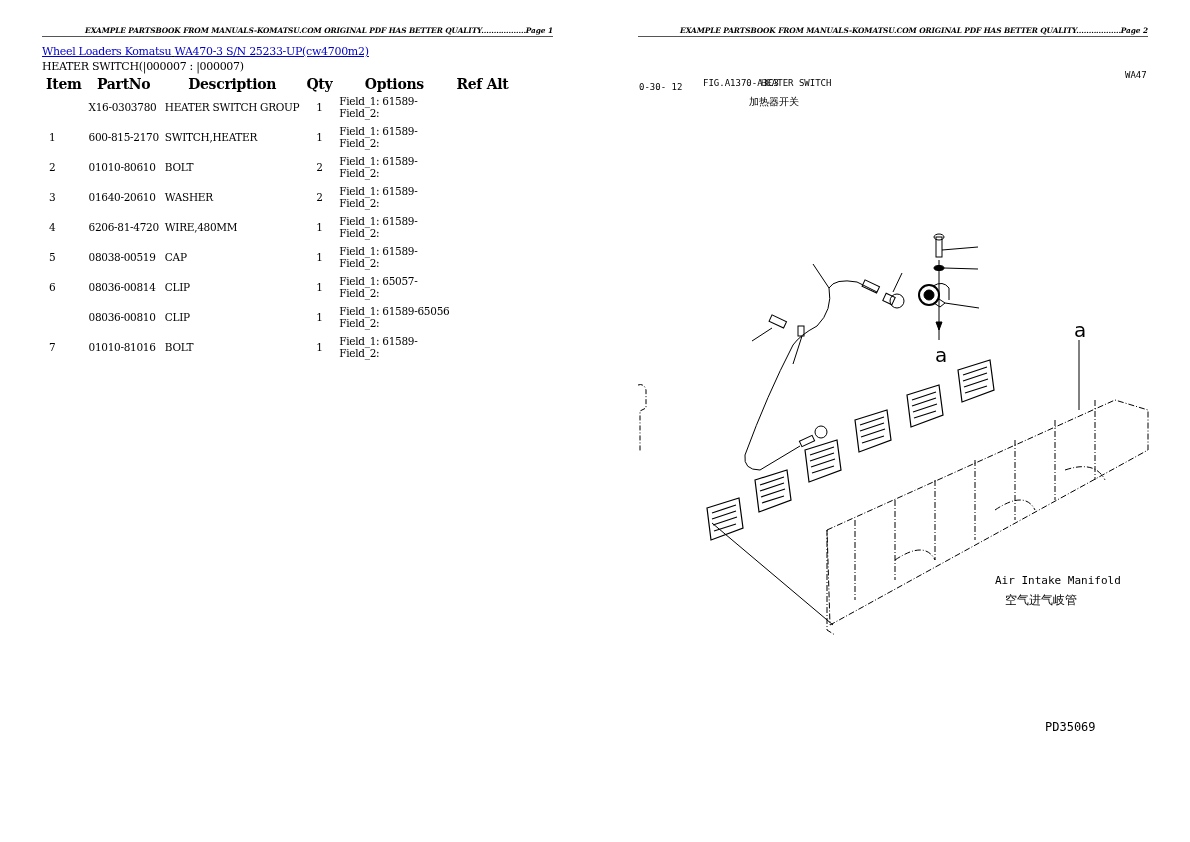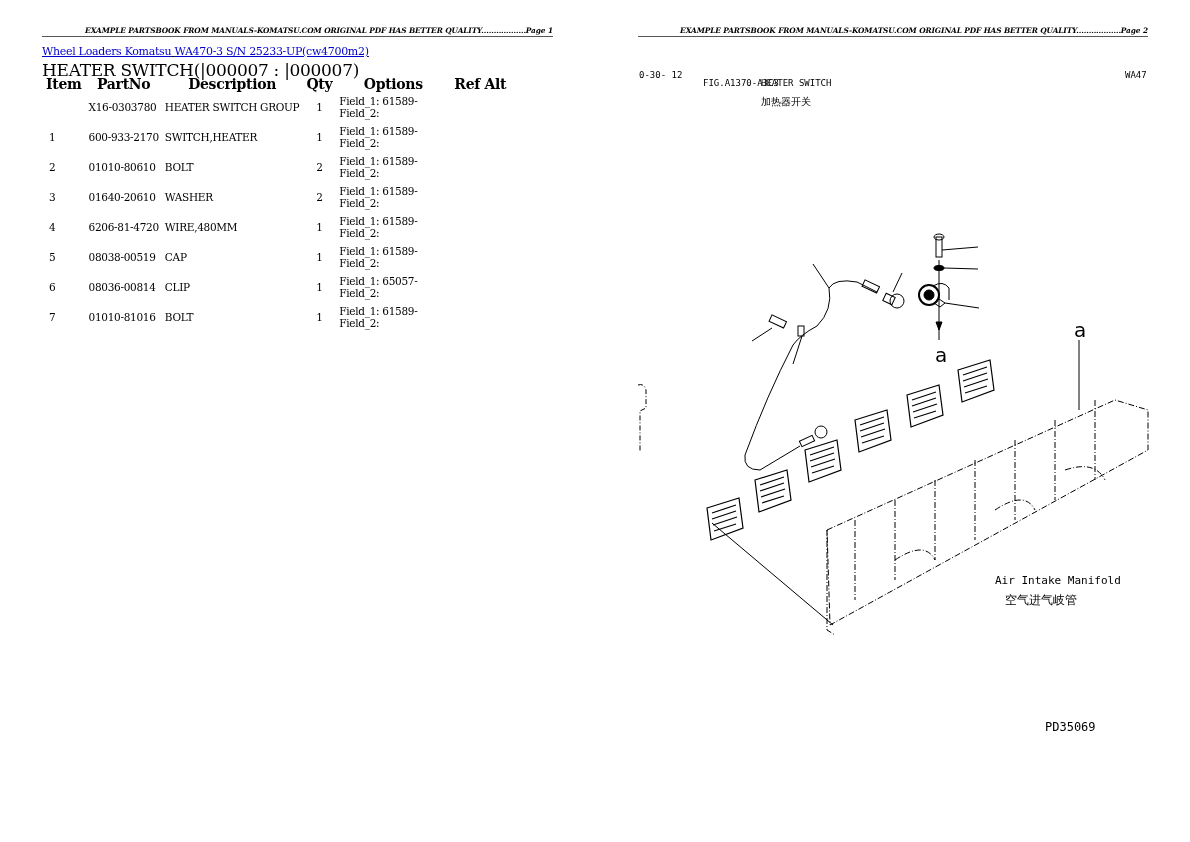--- a/index.html
+++ b/index.html
@@ -8,21 +8,21 @@
   .page1 { left:0; width:595px; }
   .page2 { left:595px; width:595px; }
   .hdr { position:absolute; top:26px; font-family:"DejaVu Serif", serif; font-weight:bold; font-style:italic; font-size:7.4px; white-space:nowrap; text-align:right; letter-spacing:-0.1px; }
   .page1 .hdr { left:42px; width:511px; }
   .page2 .hdr { left:43px; width:510px; }
   .hdr-rule { position:absolute; top:36px; height:0; border-top:1px solid #555; }
   .page1 .hdr-rule { left:42px; width:511px; }
   .page2 .hdr-rule { left:43px; width:510px; }
   .crumbs { position:absolute; left:42px; top:45px; font-size:11px; white-space:nowrap; letter-spacing:-0.3px;text-decoration:underline; }
   .crumbs a { color:#0000cc; text-decoration:underline; cursor:pointer; }
-  .subtitle { position:absolute; left:42px; top:60px; font-size:17px; white-space:nowrap; letter-spacing:-0.3px; }
+  .subtitle { position:absolute; left:42px; top:60px; font-size:11px; white-space:nowrap; letter-spacing:-0.3px; }
   table.parts { position:absolute; left:42px; top:76px; border-collapse:collapse; font-size:10.5px; letter-spacing:-0.3px; }
   table.parts th { font-weight:bold; font-size:14px; padding:0 4px; height:16px; text-align:center; white-space:nowrap; }
   table.parts td { padding:0 3px; height:30px; vertical-align:middle; white-space:nowrap; }
   td.c-item { width:25px; text-align:left; padding-left:7px !important; }
   td.c-part { width:66px; }
   td.c-desc { width:132px; }
   td.c-qty { width:14px; text-align:center; }
   td.c-opt { width:108px; line-height:12.5px; }
   td.c-ref { width:40px; }
   .diagram { position:absolute; left:43px; top:60px; width:515px; height:680px; }
@@ -59,21 +59,21 @@
         <td class="c-desc">HEATER SWITCH GROUP</td>
         <td class="c-qty">1</td>
         <td class="c-opt">
             <div>Field_1: 61589-</div>
             <div>Field_2:</div>
           </td>
         <td class="c-ref"></td>
       </tr>
       <tr>
         <td class="c-item">1</td>
-        <td class="c-part">600-933-2170</td>
+        <td class="c-part">600-815-2170</td>
         <td class="c-desc">SWITCH,HEATER</td>
         <td class="c-qty">1</td>
         <td class="c-opt">
             <div>Field_1: 61589-</div>
             <div>Field_2:</div>
           </td>
         <td class="c-ref"></td>
       </tr>
       <tr>
         <td class="c-item">2</td>
@@ -124,42 +124,53 @@
         <td class="c-part">08036-00814</td>
         <td class="c-desc">CLIP</td>
         <td class="c-qty">1</td>
         <td class="c-opt">
             <div>Field_1: 65057-</div>
             <div>Field_2:</div>
           </td>
         <td class="c-ref"></td>
       </tr>
       <tr>
+        <td class="c-item"></td>
+        <td class="c-part">08036-00810</td>
+        <td class="c-desc">CLIP</td>
+        <td class="c-qty">1</td>
+        <td class="c-opt">
+            <div>Field_1: 61589-65056</div>
+            <div>Field_2:</div>
+          </td>
+        <td class="c-ref"></td>
+      </tr>
+      <tr>
         <td class="c-item">7</td>
         <td class="c-part">01010-81016</td>
         <td class="c-desc">BOLT</td>
         <td class="c-qty">1</td>
         <td class="c-opt">
             <div>Field_1: 61589-</div>
             <div>Field_2:</div>
           </td>
         <td class="c-ref"></td>
       </tr>
     </tbody>
   </table>
 </div>
 
 <div class="page page2">
   <div class="hdr">EXAMPLE PARTSBOOK FROM MANUALS-KOMATSU.COM ORIGINAL PDF HAS BETTER QUALITY..................Page 2</div>
   <div class="hdr-rule"></div>
 
-  <div class="fig-code" style="left:44px; top:70px;">0-30- 12</div>
+  <div class="fig-code" style="left:44px; top:82px;">0-30- 12</div>
   <div class="fig-code" style="left:60px; top:78px;margin-left:48px;">FIG.A1370-A3C3</div>
   <div class="fig-code" style="left:166px; top:78px;">HEATER SWITCH</div>
-  <div class="fig-code" style="left:166px; top:95px; font-size:10px;">加热器开关</div>
+  <div class="fig-code" style="left:154px; top:95px; font-size:10px;">加热器开关</div>
   <div class="fig-code" style="left:530px; top:70px;">WA47</div>
 
   <svg class="diagram" style="left:0; top:0; width:595px; height:842px;" viewBox="0 0 595 842" fill="none" stroke="#000" stroke-width="1">
 
     <path d="M43 385 q6 -2 8 5 l0 18 l-6 3 l0 40" stroke-dasharray="5 2 1 2"></path>
 
     <path d="M218 264 L234 288 Q240 278 262 282 L282 292"></path>
     <path d="M234 288 Q238 310 222 326 Q205 335 198 345 Q172 395 150 455 Q148 470 165 470 L205 446"></path>
 
     <rect x="268" y="283" width="16" height="7" transform="rotate(25 276 286)"></rect>

